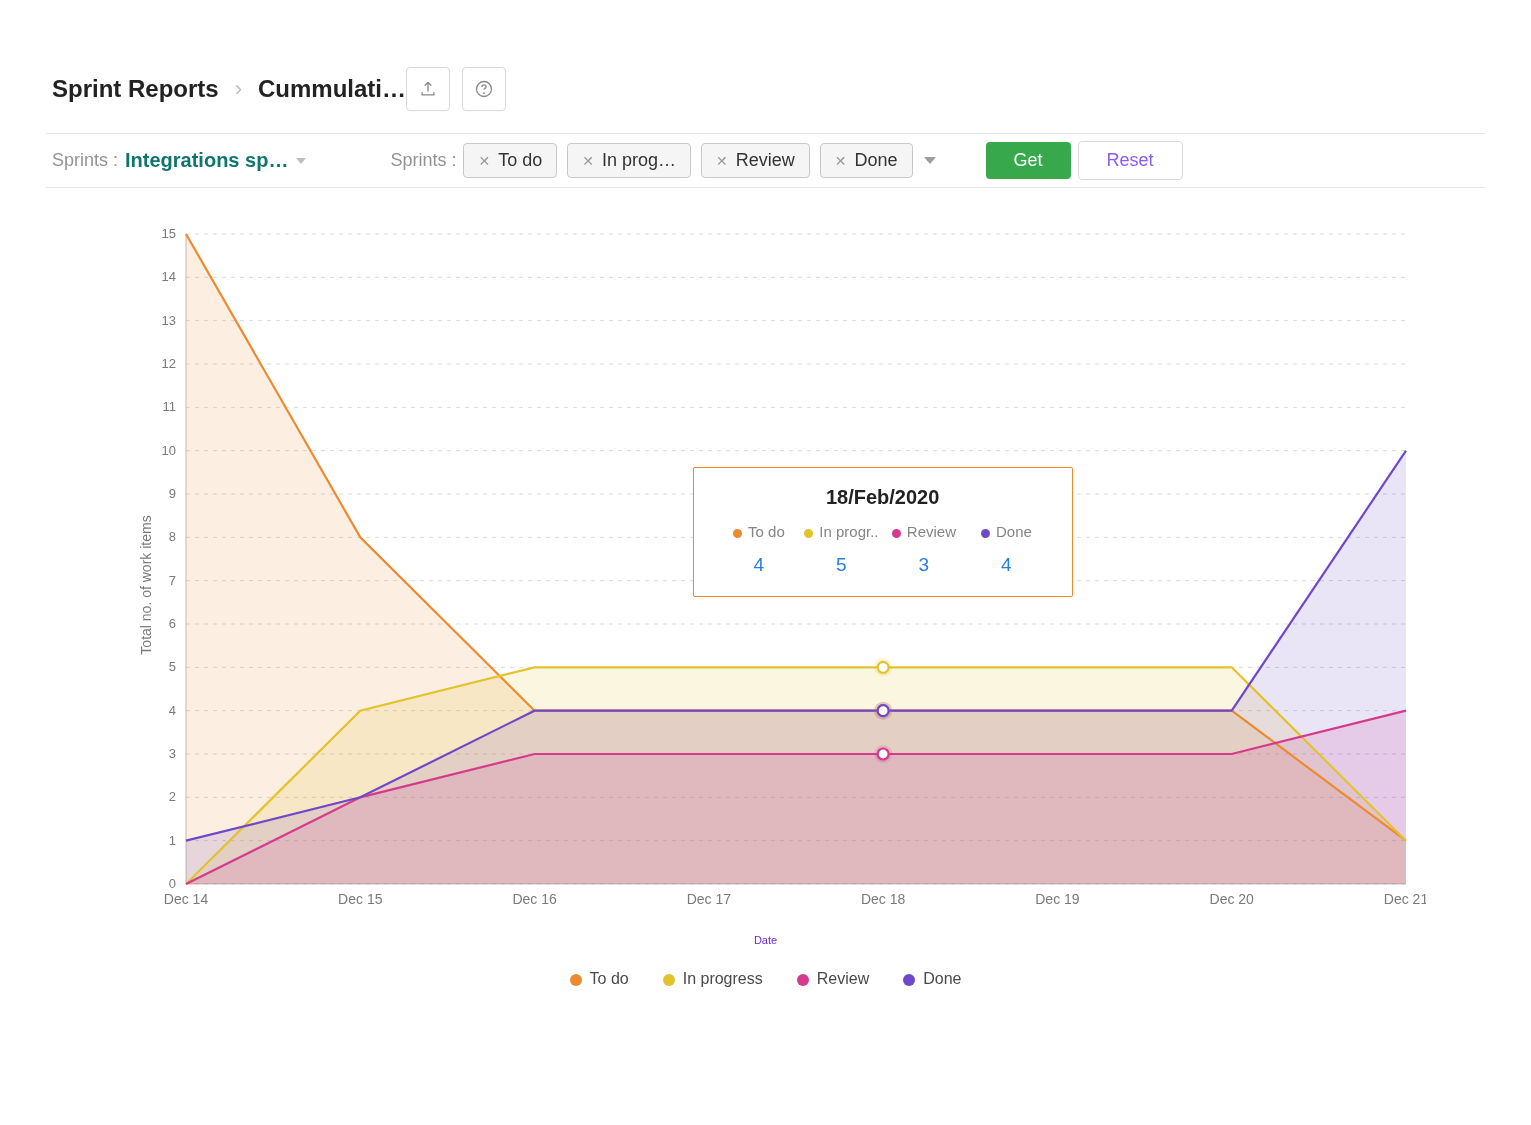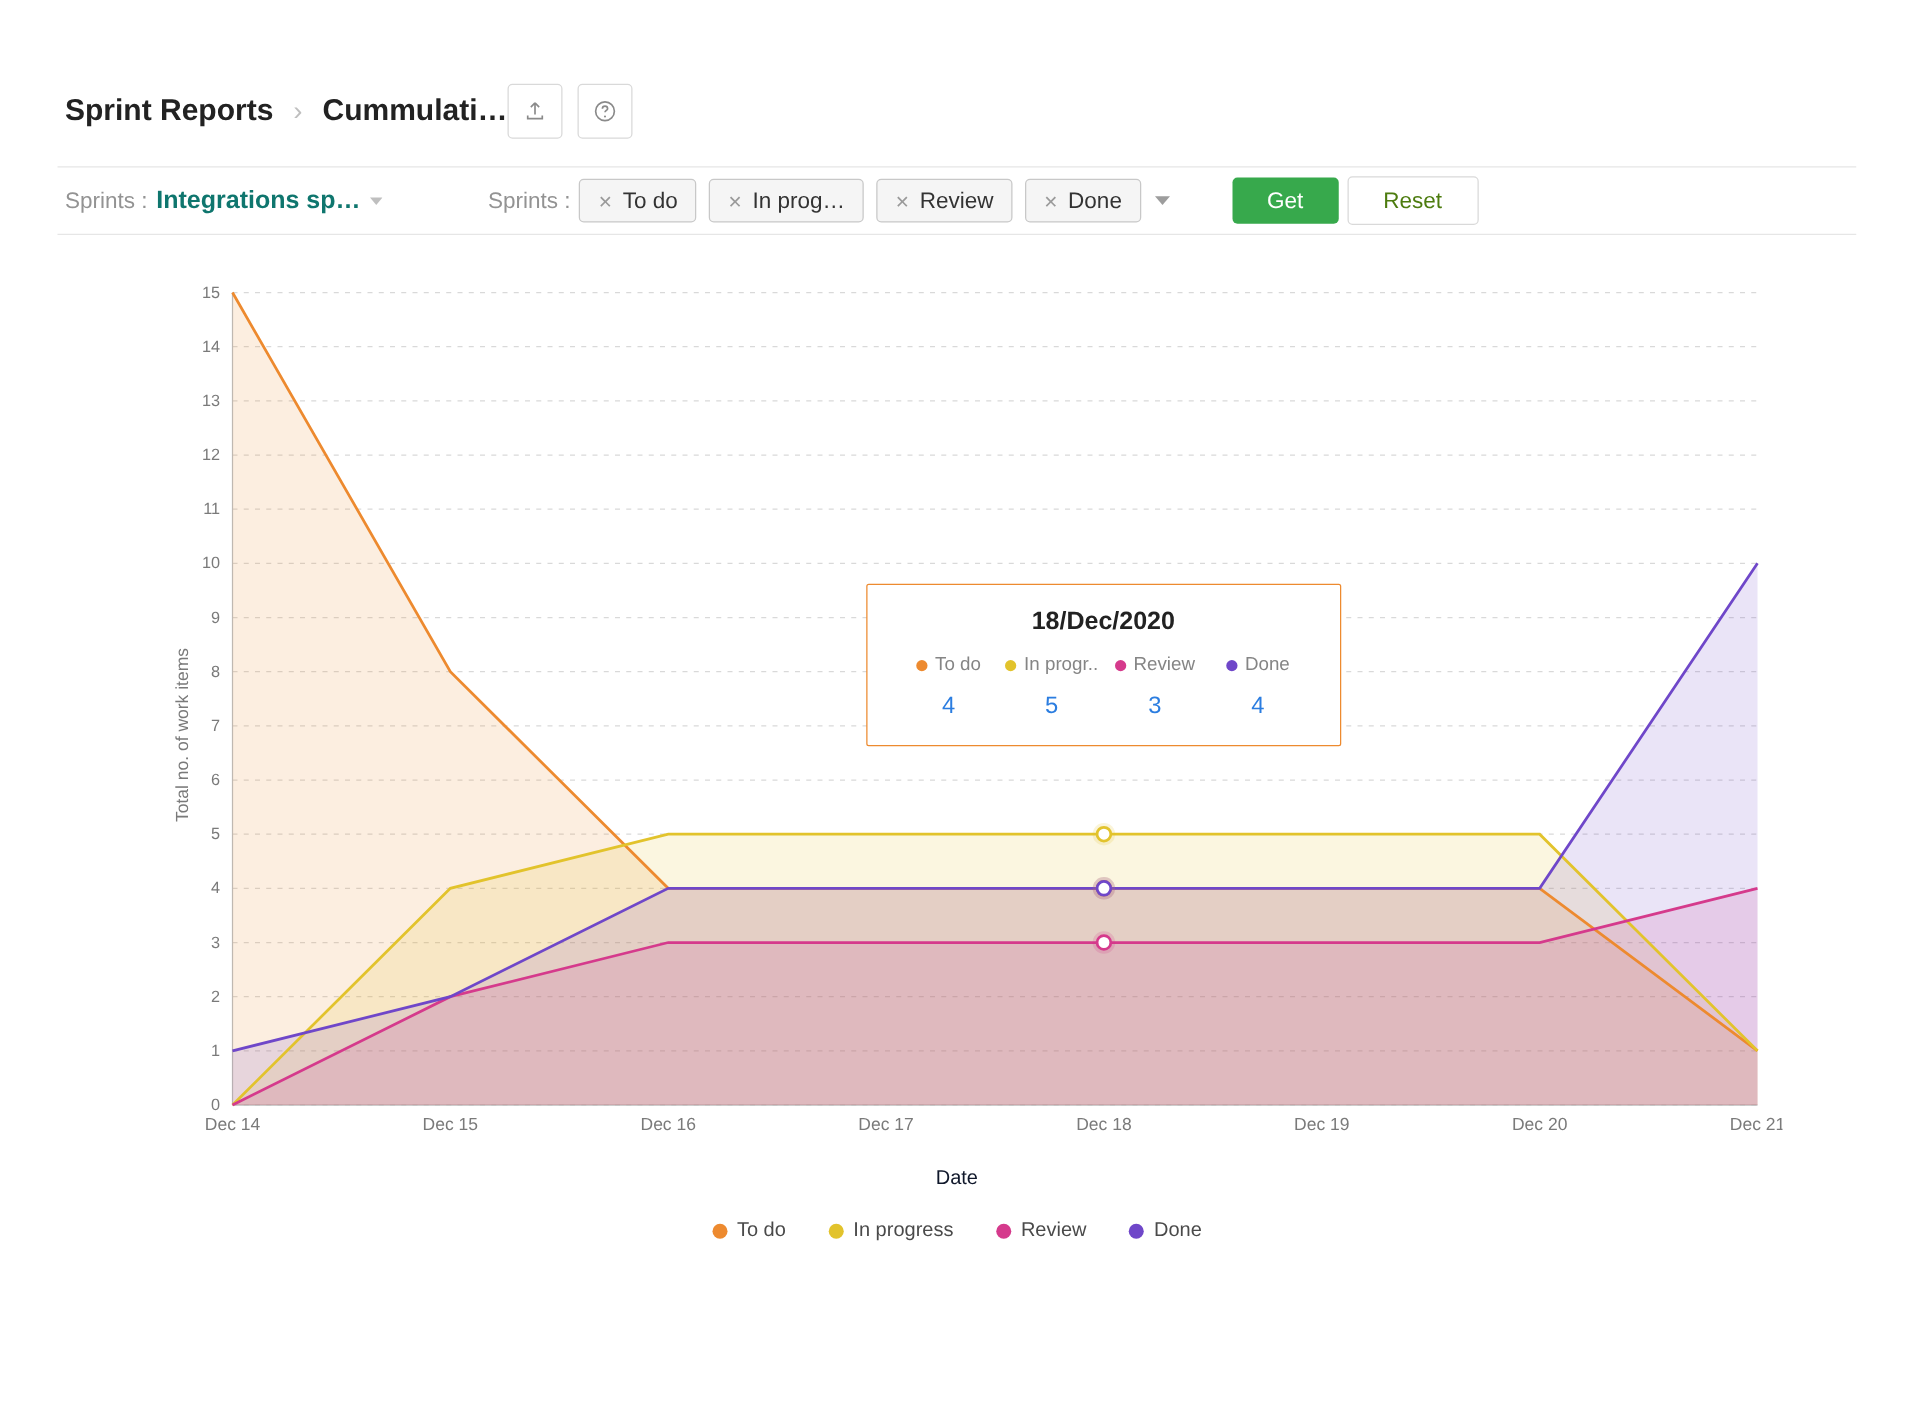--- a/index.html
+++ b/index.html
@@ -38,29 +38,29 @@
   .tlabel{color:var(--ink-mute);font-size:18px}
   .sprintsel{display:flex;align-items:center;gap:8px;font-weight:700;color:#0f766e;font-size:20px;max-width:210px;white-space:nowrap;overflow:hidden;text-overflow:ellipsis;cursor:pointer}
   .tri{width:0;height:0;border-left:5px solid transparent;border-right:5px solid transparent;border-top:6px solid #bfbfbf}
   .spacer1{width:70px}
   .chips{display:flex;gap:10px}
   .chip{display:flex;align-items:center;gap:8px;border:1px solid var(--chip-border);background:var(--chip-bg);border-radius:4px;padding:6px 14px;font-size:18px;color:#333;cursor:pointer;max-width:140px;white-space:nowrap;overflow:hidden;text-overflow:ellipsis}
   .chip .x{color:#9a9a9a;font-size:14px}
   .chipdrop{width:0;height:0;border-left:6px solid transparent;border-right:6px solid transparent;border-top:7px solid #9d9d9d;margin-left:4px;align-self:center}
   .btn{padding:8px 28px;border-radius:4px;font-size:18px;cursor:pointer}
   .btn-get{background:var(--green);color:#fff;border:none}
-  .btn-reset{background:#fff;border:1px solid var(--rule);color:#4d7c0f}
+  .btn-reset{background:#fff;border:1px solid var(--rule);color:#8b5cf6}
   .gap{flex:0 0 36px}
 
   
   .stage{position:relative;margin-top:36px}
   svg.chart{display:block;margin:0 auto}
   .ylab{position:absolute;left:30px;top:50%;transform:translateY(-50%) rotate(-90deg);transform-origin:center;color:#7a7a7a;font-size:14px;white-space:nowrap}
 
-  .xlab{text-align:center;color:#0f172a;font-size:16px;margin-top:10px}
+  .xlab{text-align:center;color:#6d28d9;font-size:11px;margin-top:10px}
 
   
   .legend{display:flex;justify-content:center;gap:34px;margin-top:24px;font-size:16px;color:#4a4a4a}
   .legend .dot{width:12px;height:12px;border-radius:50%;display:inline-block;margin-right:8px;vertical-align:middle}
 
   
   .tt{position:absolute;border:1.5px solid var(--c-todo);background:#fff;padding:18px 24px 20px;border-radius:2px;width:380px}
   .tt-title{text-align:center;font-weight:700;font-size:20px;margin-bottom:14px}
   .tt-row{display:flex;justify-content:space-between}
   .tt-col{flex:1;display:flex;flex-direction:column;align-items:center;gap:14px;font-size:15px;color:#858585}
@@ -187,21 +187,21 @@
           <circle cx="777.1428571428571" cy="486.6666666666667" r="9" fill="#ed8a2f" fill-opacity="0.18"></circle>
           <circle cx="777.1428571428571" cy="486.6666666666667" r="5.5" fill="#fff" stroke="#ed8a2f" stroke-width="2.2"></circle>
           <circle cx="777.1428571428571" cy="443.33333333333337" r="9" fill="#e2c32c" fill-opacity="0.18"></circle>
           <circle cx="777.1428571428571" cy="443.33333333333337" r="5.5" fill="#fff" stroke="#e2c32c" stroke-width="2.2"></circle>
           <circle cx="777.1428571428571" cy="530" r="9" fill="#d53a8c" fill-opacity="0.18"></circle>
           <circle cx="777.1428571428571" cy="530" r="5.5" fill="#fff" stroke="#d53a8c" stroke-width="2.2"></circle>
           <circle cx="777.1428571428571" cy="486.6666666666667" r="9" fill="#6f47c9" fill-opacity="0.18"></circle>
           <circle cx="777.1428571428571" cy="486.6666666666667" r="5.5" fill="#fff" stroke="#6f47c9" stroke-width="2.2"></circle>
         </svg>
     <div class="tt" id="tt" style="left: 646.643px; top: 243.333px;">
-      <div class="tt-title">18/Dec/2020</div>
+      <div class="tt-title">18/Feb/2020</div>
       <div class="tt-row" id="ttrow">
             <div class="tt-col">
               <span><span class="dot" style="background:#ed8a2f"></span>To do</span>
               <span class="tt-val">4</span>
             </div>
             <div class="tt-col">
               <span><span class="dot" style="background:#e2c32c"></span>In progr..</span>
               <span class="tt-val">5</span>
             </div>
             <div class="tt-col">

